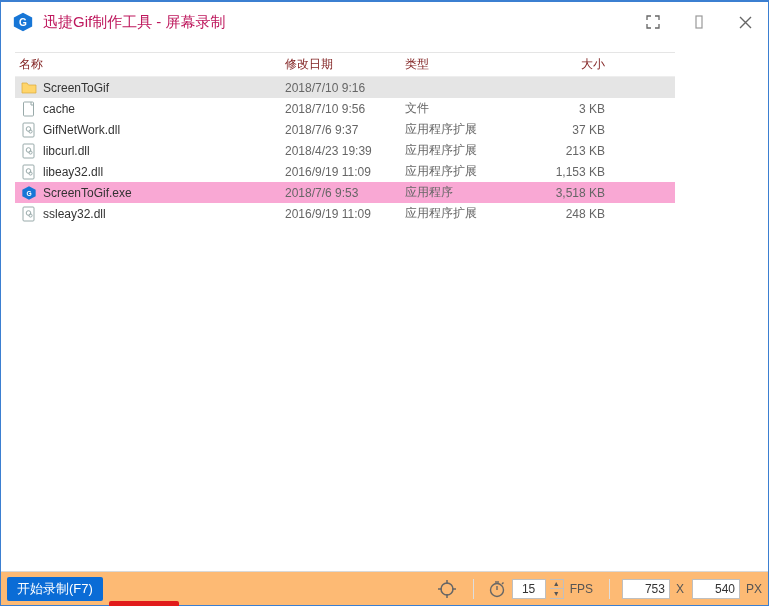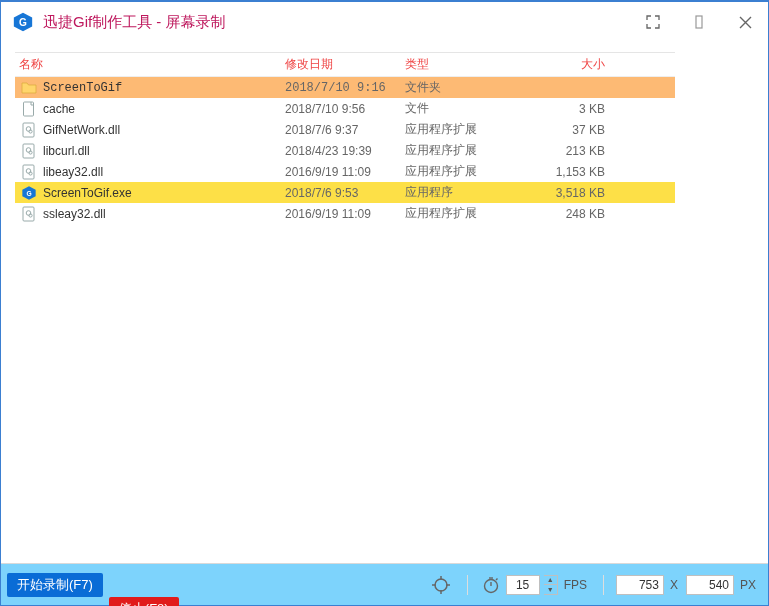--- a/index.html
+++ b/index.html
@@ -55,56 +55,56 @@
     overflow: hidden;
   }
   .filepane {
     border-top: 1px solid #e5e5e5;
     width: 660px;
   }
   .fileheader {
     display: flex;
     height: 24px;
     align-items: center;
-    color: #ef4444;
+    color: #7f1d1d;
     font-size: 12px;
     border-bottom: 1px solid #eee;
     overflow: hidden;
   }
   .col-name { width: 270px; padding-left: 4px; }
   .col-date { width: 120px; }
   .col-type { width: 110px; }
   .col-size { width: 100px; text-align: right; padding-right: 10px; }
   .filelist { }
   .row {
     display: flex;
     height: 21px;
     align-items: center;
     font-size: 12px;
     color: #333;
   }
   .row .col-date, .row .col-type, .row .col-size { color: #666; }
-  .hovered { background: #fdba74; font-family: Liberation Mono, monospace; }
-  .selected { background: #fde047; }
+  .hovered { background: #e5e5e5; }
+  .selected { background: #f9a8d4; }
   .row .fileicon {
     width: 16px; height: 16px;
     margin: 0 6px 0 6px;
     display: inline-flex; align-items:center; justify-content:center;
     flex: none;
   }
   .row .filename { flex: none; width: 242px; }
 
   
   .footer {
-    height: 42px;
+    height: 34px;
     border-top: 1px solid #d9d9d9;
-    background: #7dd3fc;
-    display: flex;
-    align-items: center;
-    padding: 0 8px 0 6px;
+    background: #fdba74;
+    display: flex;
+    align-items: center;
+    padding: 0 2px 0 6px;
     gap: 6px;
   }
   .btn {
     height: 24px;
     padding: 0 10px;
     border-radius: 2px;
     color: #fff;
     display: inline-flex;
     align-items: center;
     font-size: 13px;
@@ -189,21 +189,20 @@
       </div>
       <div class="filelist" id="filelist">
           <div class="row hovered">
             <span class="fileicon">
               <svg width="16" height="16" viewBox="0 0 16 16">
                 <path d="M1 3h5l1.5 2H15v8H1z" fill="#ffd56b" stroke="#d9a93a" stroke-width="0.7"></path>
               </svg>
             </span>
             <span class="filename">ScreenToGif</span>
             <span class="col-date">2018/7/10 9:16</span>
-            <span class="col-type">文件夹</span>
             <span class="col-size"></span>
           </div>
           <div class="row">
             <span class="fileicon">
               <svg width="16" height="16" viewBox="0 0 16 16">
                 <rect x="2.5" y="1" width="10" height="14" rx="1" fill="#fff" stroke="#9aa" stroke-width="1"></rect>
                 <path d="M10 1v3h3" fill="none" stroke="#9aa" stroke-width="1"></path>
               </svg>
             </span>
             <span class="filename">cache</span>

